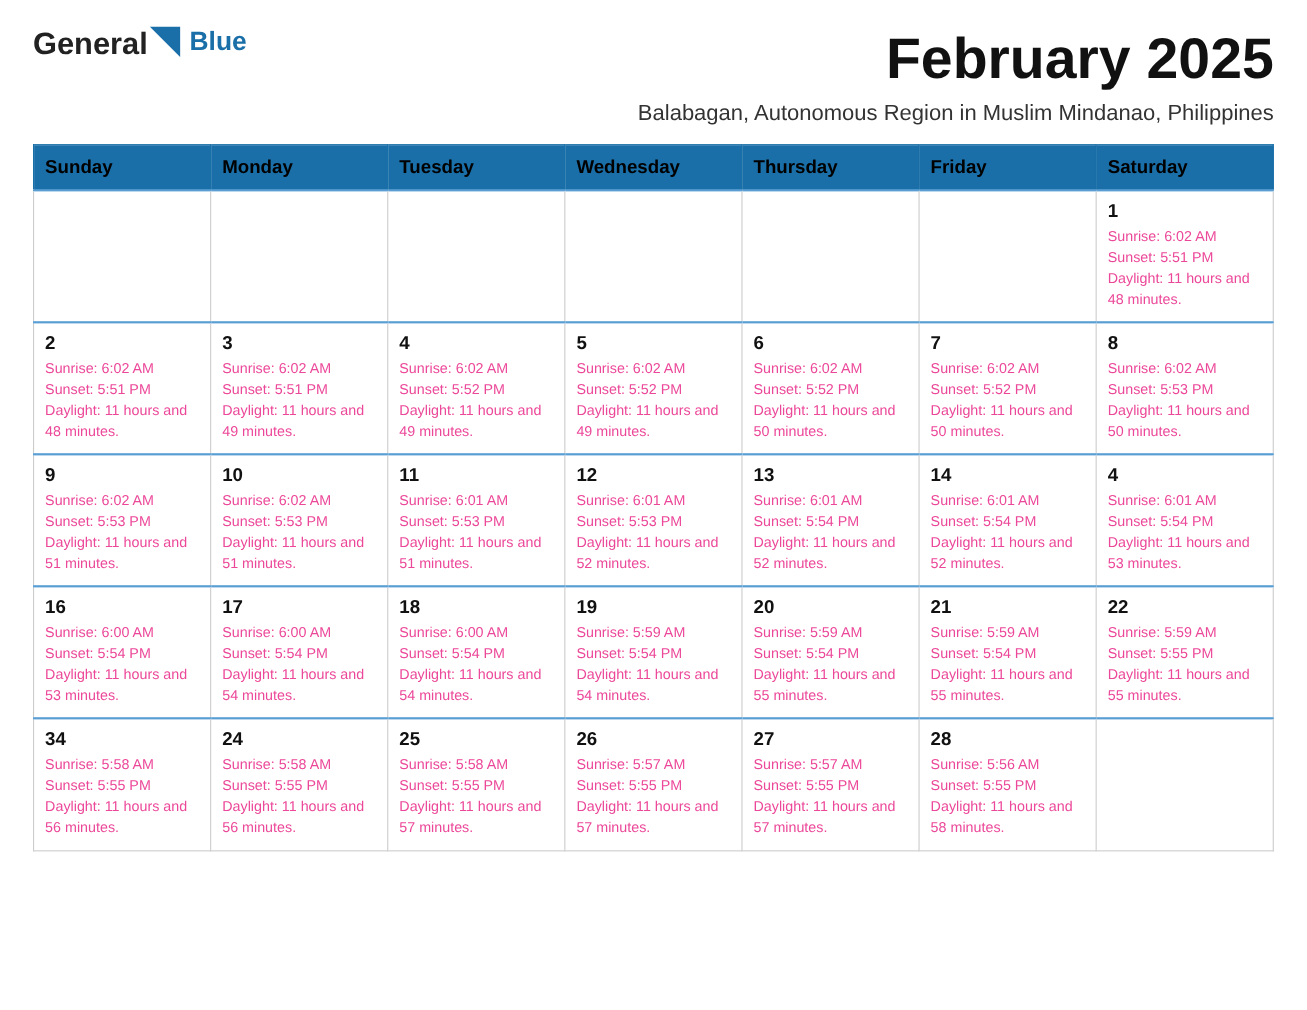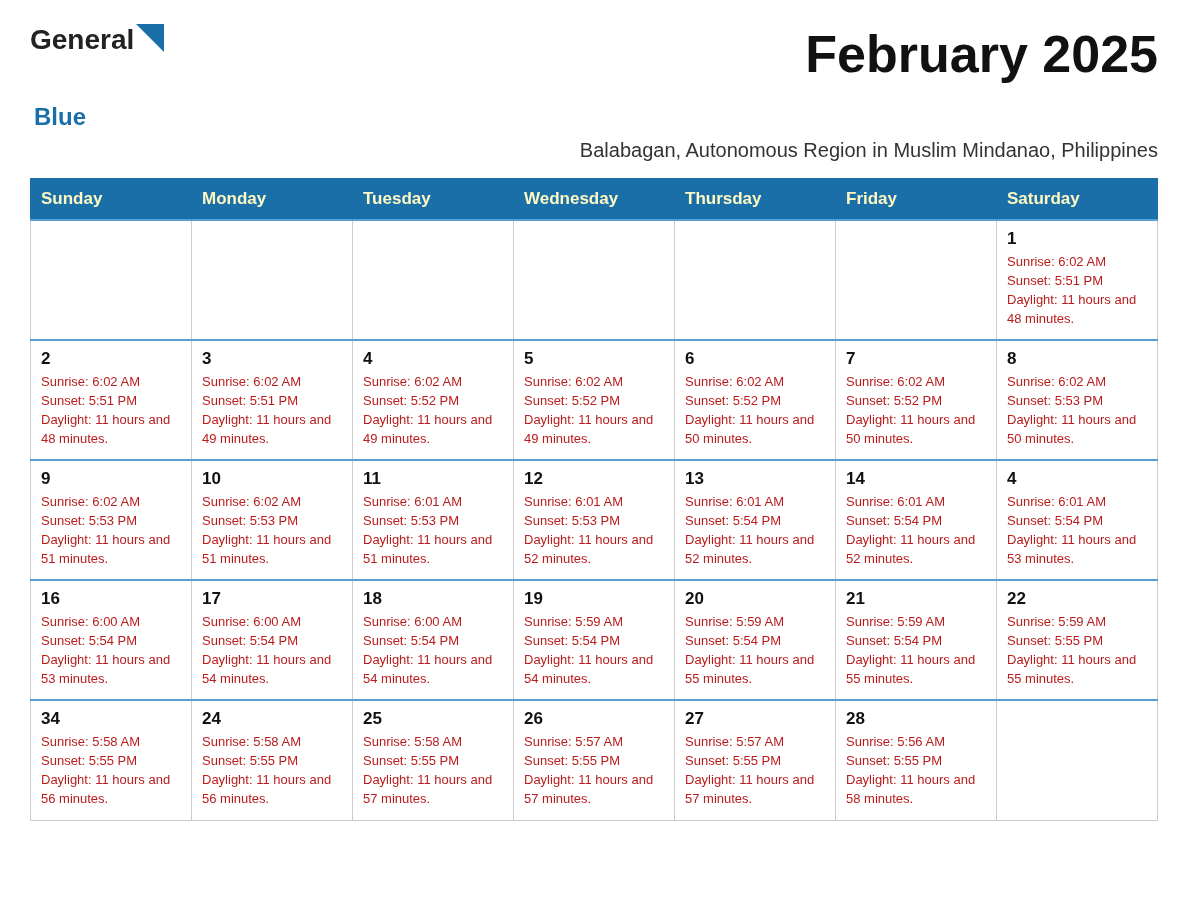--- a/index.html
+++ b/index.html
@@ -41,21 +41,21 @@
       margin-bottom: 16px;
       font-weight: normal;
     }
     .calendar {
       width: 100%;
       border-collapse: collapse;
       border: 1px solid #999;
     }
     .calendar th {
       background-color: #1a6fa8;
-      color: #fef9c3;
+      color: #000000;
       font-size: 17px;
       font-weight: bold;
       padding: 10px 10px;
       text-align: left;
       border: 1px solid #1a6fa8;
     }
     .calendar td {
       vertical-align: top;
       border: 1px solid #ccc;
       padding: 8px 10px;
@@ -68,31 +68,30 @@
     }
     .day-number {
       font-size: 17px;
       font-weight: bold;
       color: #111;
       display: block;
       margin-bottom: 4px;
     }
     .day-info {
       font-size: 13px;
-      color: #b91c1c;
+      color: #ec4899;
       line-height: 1.45;
     }
     .empty-cell {
       background: #fff;
     }
     .logo-wrapper {
       display: flex;
-      flex-direction: column;
+      flex-direction: row;
       align-items: flex-start;
-      gap: 47px;
     }
     .logo-line1 {
       display: flex;
       align-items: center;
     }
     .logo-line2 {
       font-size: 24px;
       font-weight: bold;
       color: #1a6fa8;
       margin-left: 4px;

